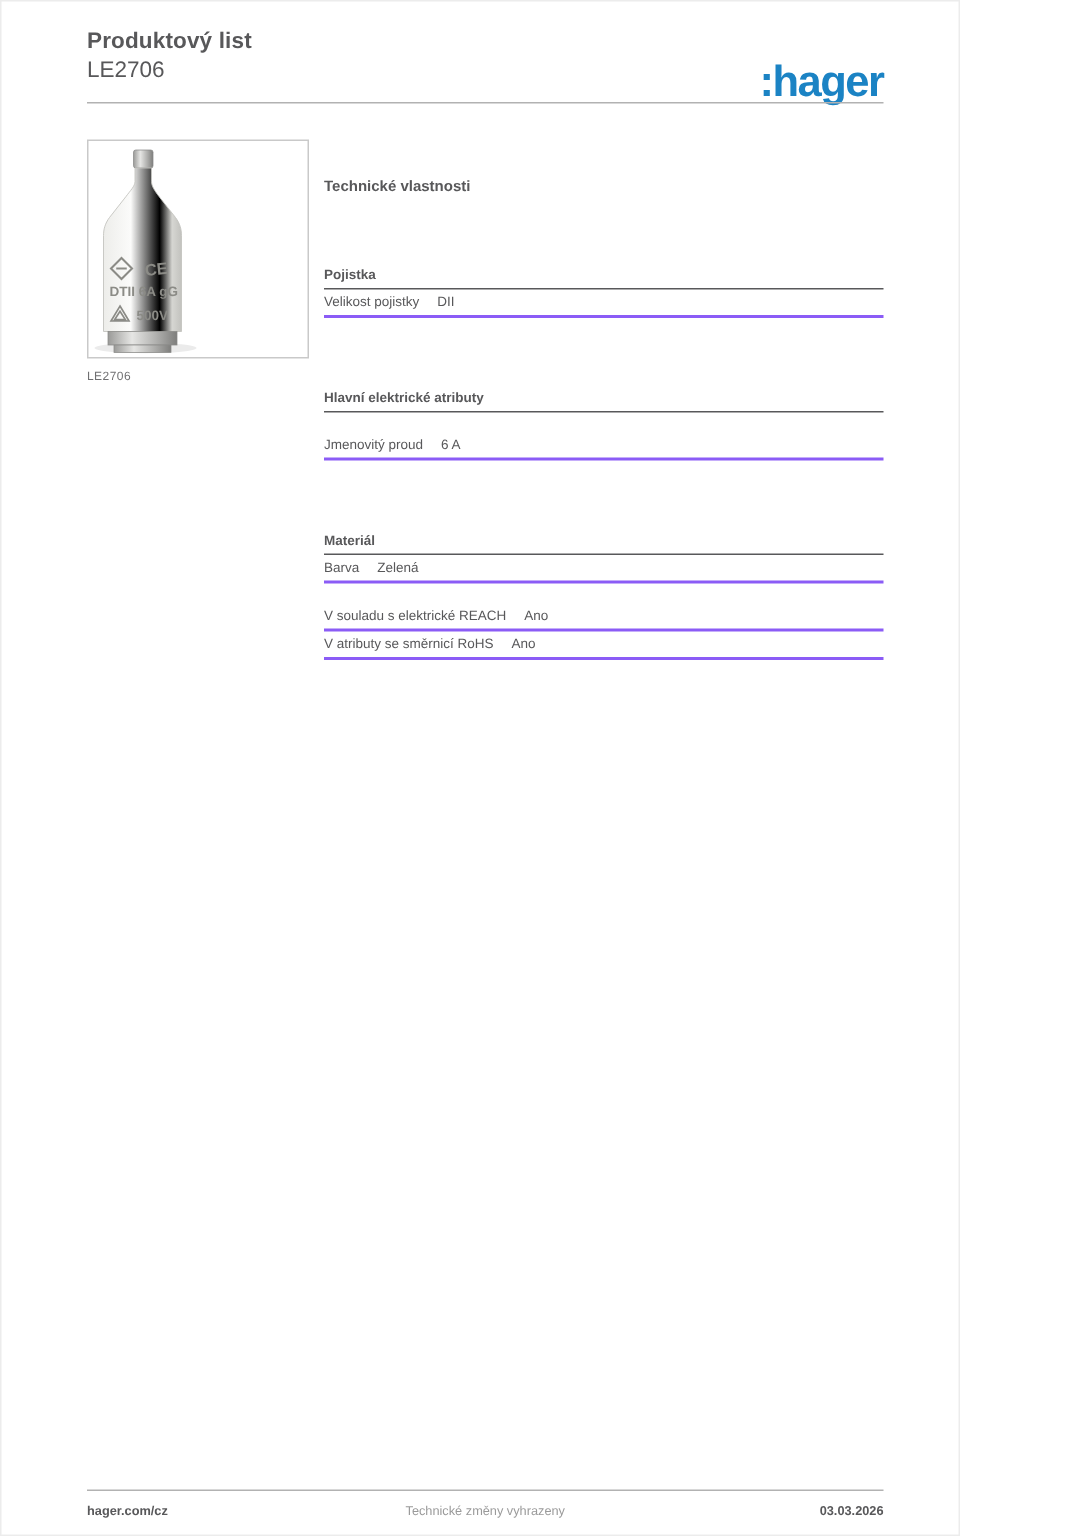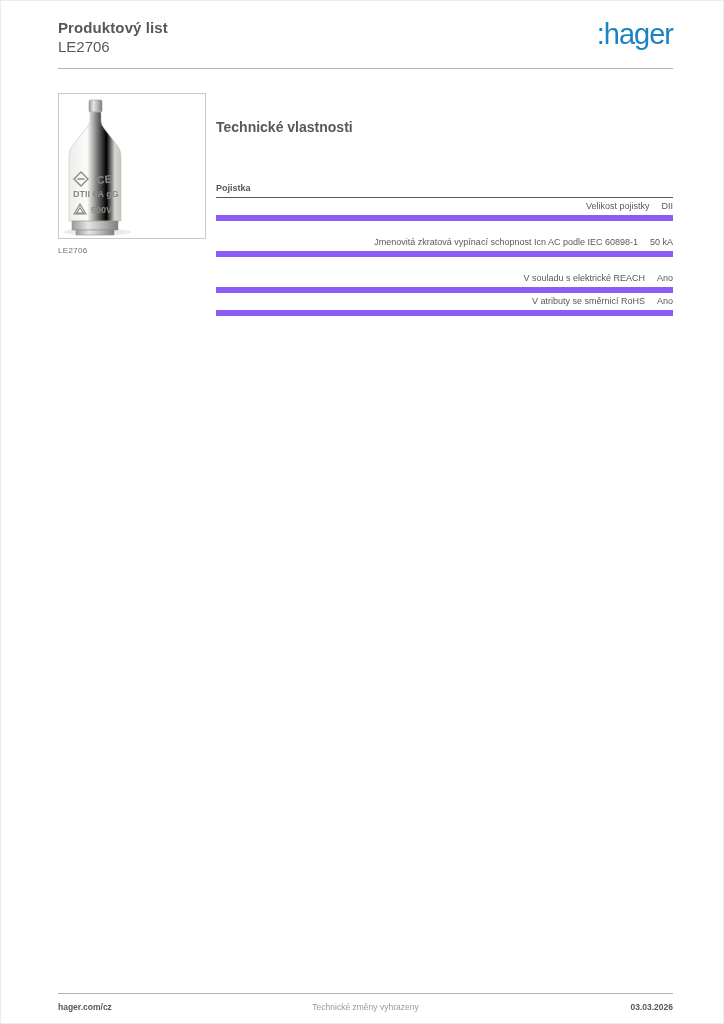--- a/index.html
+++ b/index.html
@@ -4,21 +4,21 @@
 <style>
   * { margin: 0; padding: 0; box-sizing: border-box; }
   html, body { background: #ffffff; }
   body {
     font-family: "Liberation Sans", sans-serif;
     color: #58585a;
     -webkit-font-smoothing: antialiased;
   }
   .page {
     position: relative;
-    width: 724px;
+    width: 640px;
     height: 1024px;
     background: #ffffff;
     overflow: hidden;
     border: 1px solid #ececec;
   }
   
   .header {
     position: absolute;
     top: 18px; left: 57px; right: 50px;
     display: flex;
@@ -30,25 +30,25 @@
     font-weight: bold;
     letter-spacing: 0.1px;
   }
   .header-titles .doc-ref {
     font-size: 15px;
     font-weight: normal;
     margin-top: 2px;
   }
   .logo {
     font-size: 29px;
-    font-weight: normal;
+    font-weight: bold;
     color: #1b83c4;
     letter-spacing: -1px;
     line-height: 1;
-    margin-top: 1px;
+    margin-top: 22px;
   }
   .header-rule {
     position: absolute;
     top: 67px; left: 57px; right: 50px;
     border-top: 1px solid #b2b2b2;
   }
   
   .main {
     position: absolute;
     top: 92px; left: 57px; right: 50px;
@@ -68,40 +68,40 @@
     color: #6f6f71;
     letter-spacing: 0.3px;
   }
   .right-col { flex: 1; padding-top: 1px; }
   .product-title {
     font-size: 10px;
     font-weight: bold;
     letter-spacing: 0.1px;
   }
   .tech-heading {
-    font-size: 14px;
+    font-size: 10px;
     font-weight: bold;
     margin-top: 25px;
   }
   .section { margin-top: 13px; }
   .section-title {
     font-size: 9px;
     font-weight: bold;
     padding-bottom: 4px;
     border-bottom: 1px solid #58585a;
     margin-top: 48px;
   }
   .spec-row {
     display: flex;
-    justify-content: flex-end;
+    justify-content: flex-start;
     align-items: baseline;
     gap: 12px;
     font-size: 9px;
     padding: 3px 0 4px 0;
-    border-bottom: 6px solid #8b5cf6;
+    border-bottom: 2px solid #8b5cf6;
   }
   .spec-label { text-align: left; }
   .spec-value { text-align: right; white-space: nowrap; }
   
   .footer-rule {
     position: absolute;
     top: 992px; left: 57px; right: 50px;
     border-top: 1px solid #b2b2b2;
   }
   .footer {
@@ -185,30 +185,36 @@
 
       <div class="section">
         <div class="section-title">Pojistka</div>
         <div class="spec-row">
           <span class="spec-label">Velikost pojistky</span>
           <span class="spec-value">DII</span>
         </div>
       </div>
 
       <div class="section">
-        <div class="spec-row">
-          <span class="spec-label">Jmenovitá zkratová vypínací schopnost Icn AC podle IEC 60898-1</span>
-          <span class="spec-value">50 kA</span>
-        </div>
-      </div>
-
-      <div class="section">
-      </div>
-
-      <div class="section">
+        <div class="section-title">Hlavní elektrické atributy</div>
+      </div>
+
+      <div class="section">
+        <div class="spec-row">
+          <span class="spec-label">Jmenovitý proud</span>
+          <span class="spec-value">6 A</span>
+        </div>
+      </div>
+
+      <div class="section">
+        <div class="section-title">Materiál</div>
+        <div class="spec-row">
+          <span class="spec-label">Barva</span>
+          <span class="spec-value">Zelená</span>
+        </div>
       </div>
 
       <div class="section">
         <div class="spec-row">
           <span class="spec-label">V souladu s elektrické REACH</span>
           <span class="spec-value">Ano</span>
         </div>
         <div class="spec-row">
           <span class="spec-label">V atributy se směrnicí RoHS</span>
           <span class="spec-value">Ano</span>

